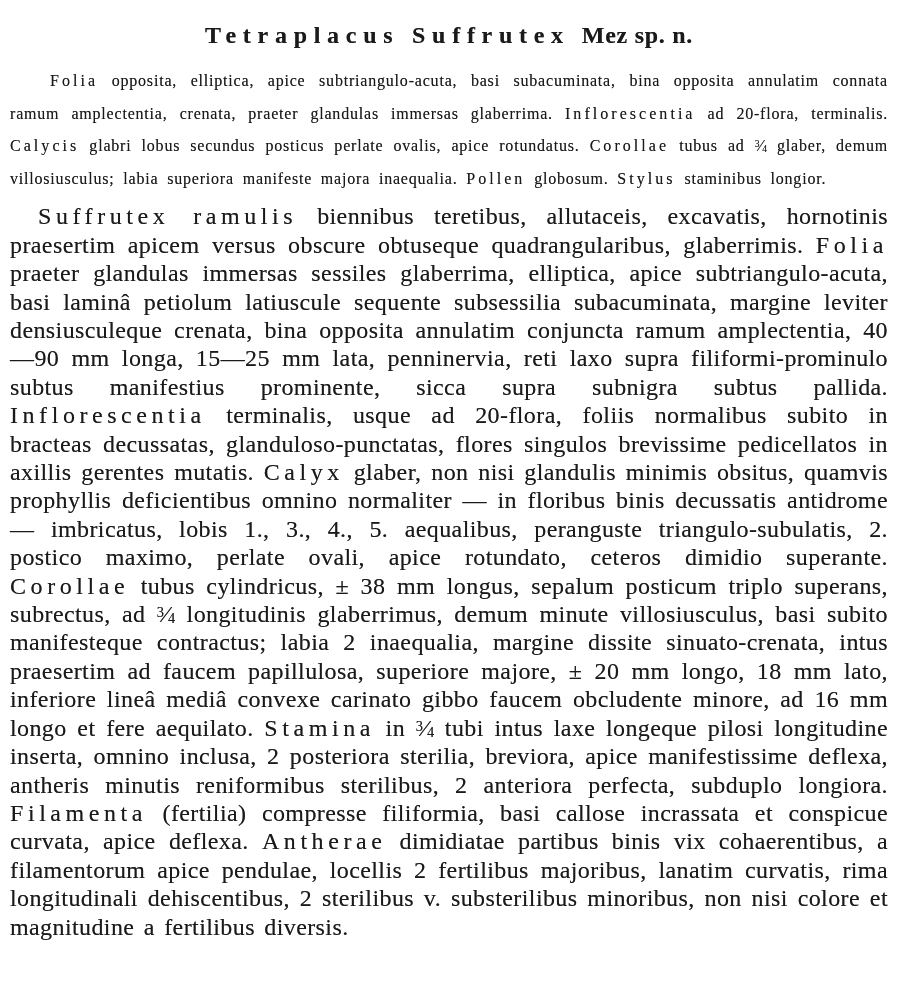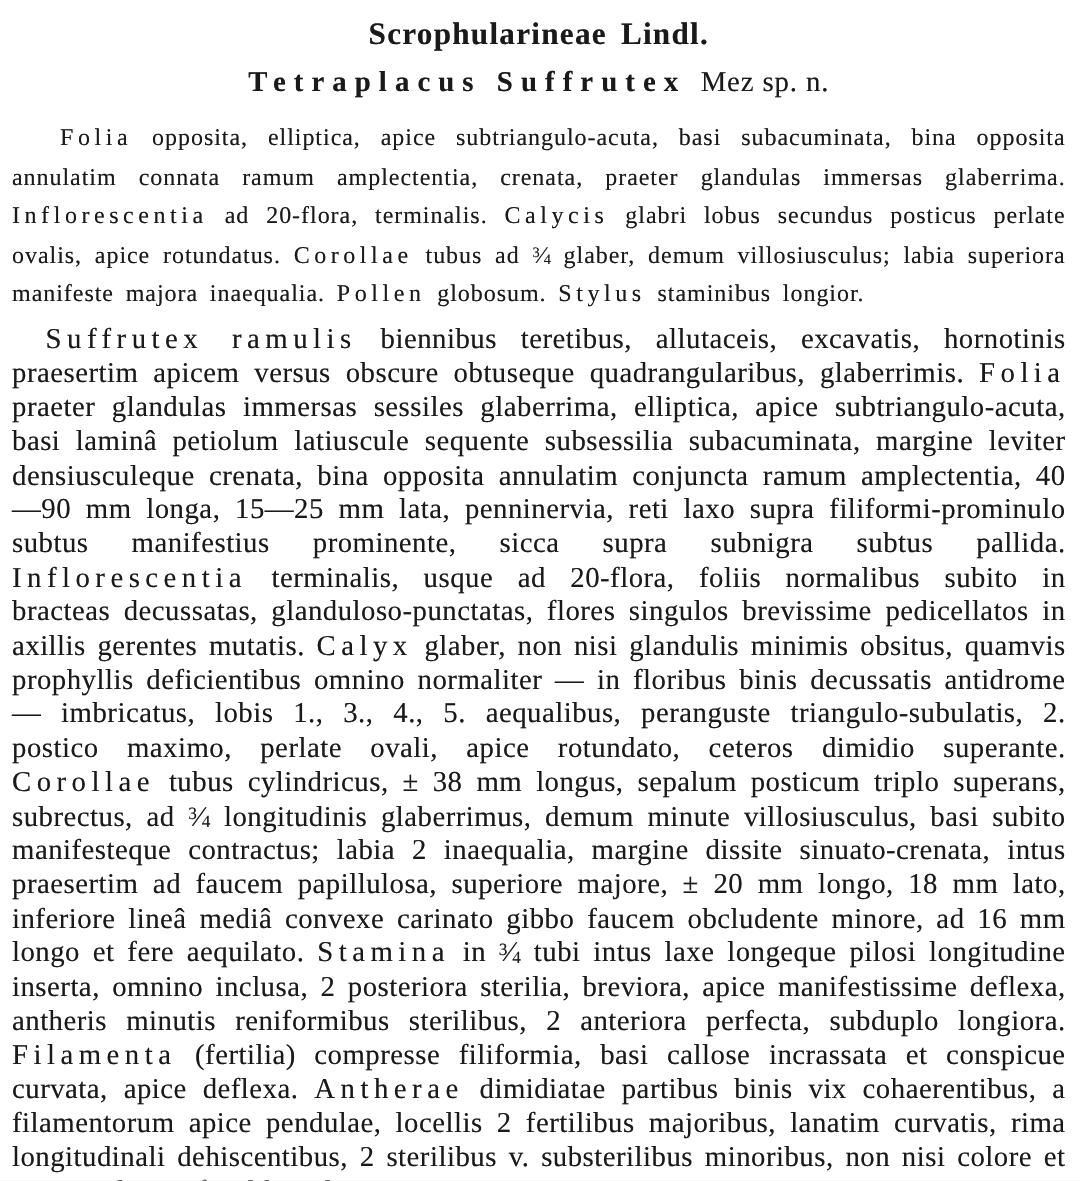--- a/index.html
+++ b/index.html
@@ -28,24 +28,24 @@
     letter-spacing: 0.04em;
   }
   .h1 .auth { margin-left: 0.45em; font-weight: bold; }
   .h2 {
     margin: 12px 0 0 0;
     text-align: center;
     font-size: 24px;
     font-weight: bold;
   }
   .h2 .gen { letter-spacing: 0.28em; font-weight: bold; }
-  .h2 .auth2 { margin-left: 0.5em; letter-spacing: 0.03em; font-weight: normal; }
+  .h2 .auth2 { margin-left: 0.5em; letter-spacing: 0.03em; font-weight: bold; }
   .diagnosis {
     margin: 16px 0 0 0;
-    font-size: 20px;
+    font-size: 16px;
     line-height: 32.6px;
     letter-spacing: 0.8px;
     word-spacing: 4px;
     text-align: justify;
     text-indent: 40px;
   }
   .description {
     margin: 7px 0 0 0;
     font-size: 24px;
     line-height: 28.4px;
@@ -56,21 +56,18 @@
   }
   .gesperrt { letter-spacing: 0.19em; }
   .frac { white-space: nowrap; letter-spacing: 0; }
   .frac sup { font-size: 0.6em; vertical-align: 0.38em; line-height: 0; }
   .frac sub { font-size: 0.6em; vertical-align: -0.1em; line-height: 0; }
 </style>
 </head>
 <body>
 
 <div class="page" style="background: rgb(255, 255, 255); color: rgb(26, 26, 26);">
-  <h1 class="h1">
-    <span class="fam">Scrophularineae</span><span class="auth">Lindl.</span>
-  </h1>
   <h2 class="h2">
     <span class="gen">Tetraplacus Suffrutex</span><span class="auth2">Mez sp. n.</span>
   </h2>
   <p class="diagnosis"><span class="gesperrt">Folia</span><span> opposita, elliptica, apice subtriangulo-acuta, basi subacuminata, bina opposita annulatim connata ramum amplectentia, crenata, praeter glandulas immersas glaberrima. </span><span class="gesperrt">Inflorescentia</span><span> ad 20-flora, terminalis. </span><span class="gesperrt">Calycis</span><span> glabri lobus secundus posticus perlate ovalis, apice rotundatus. </span><span class="gesperrt">Corollae</span><span> tubus ad </span><span class="frac"><sup>3</sup>⁄<sub>4</sub></span><span> glaber, demum villosiusculus; labia superiora manifeste majora inaequalia. </span><span class="gesperrt">Pollen</span><span> globosum. </span><span class="gesperrt">Stylus</span><span> staminibus longior.</span></p>
   <p class="description"><span class="gesperrt">Suffrutex ramulis</span><span> biennibus teretibus, allutaceis, excavatis, hornotinis praesertim apicem versus obscure obtuseque quadrangularibus, glaberrimis. </span><span class="gesperrt">Folia</span><span> praeter glandulas immersas sessiles glaberrima, elliptica, apice subtriangulo-acuta, basi laminâ petiolum latiuscule sequente subsessilia subacuminata, margine leviter densiusculeque crenata, bina opposita annulatim conjuncta ramum amplectentia, 40—90 mm longa, 15—25 mm lata, penninervia, reti laxo supra filiformi-prominulo subtus manifestius prominente, sicca supra subnigra subtus pallida. </span><span class="gesperrt">Inflorescentia</span><span> terminalis, usque ad 20-flora, foliis normalibus subito in bracteas decussatas, glanduloso-punctatas, flores singulos brevissime pedicellatos in axillis gerentes mutatis. </span><span class="gesperrt">Calyx</span><span> glaber, non nisi glandulis minimis obsitus, quamvis prophyllis deficientibus omnino normaliter — in floribus binis decussatis antidrome — imbricatus, lobis 1., 3., 4., 5. aequalibus, peranguste triangulo-subulatis, 2. postico maximo, perlate ovali, apice rotundato, ceteros dimidio superante. </span><span class="gesperrt">Corollae</span><span> tubus cylindricus, ± 38 mm longus, sepalum posticum triplo superans, subrectus, ad </span><span class="frac"><sup>3</sup>⁄<sub>4</sub></span><span> longitudinis glaberrimus, demum minute villosiusculus, basi subito manifesteque contractus; labia 2 inaequalia, margine dissite sinuato-crenata, intus praesertim ad faucem papillulosa, superiore majore, ± 20 mm longo, 18 mm lato, inferiore lineâ mediâ convexe carinato gibbo faucem obcludente minore, ad 16 mm longo et fere aequilato. </span><span class="gesperrt">Stamina</span><span> in </span><span class="frac"><sup>3</sup>⁄<sub>4</sub></span><span> tubi intus laxe longeque pilosi longitudine inserta, omnino inclusa, 2 posteriora sterilia, breviora, apice manifestissime deflexa, antheris minutis reniformibus sterilibus, 2 anteriora perfecta, subduplo longiora. </span><span class="gesperrt">Filamenta</span><span> (fertilia) compresse filiformia, basi callose incrassata et conspicue curvata, apice deflexa. </span><span class="gesperrt">Antherae</span><span> dimidiatae partibus binis vix cohaerentibus, a filamentorum apice pendulae, locellis 2 fertilibus majoribus, lanatim curvatis, rima longitudinali dehiscentibus, 2 sterilibus v. substerilibus minoribus, non nisi colore et magnitudine a fertilibus diversis.</span></p>
 </div>
 
 </body></html>

